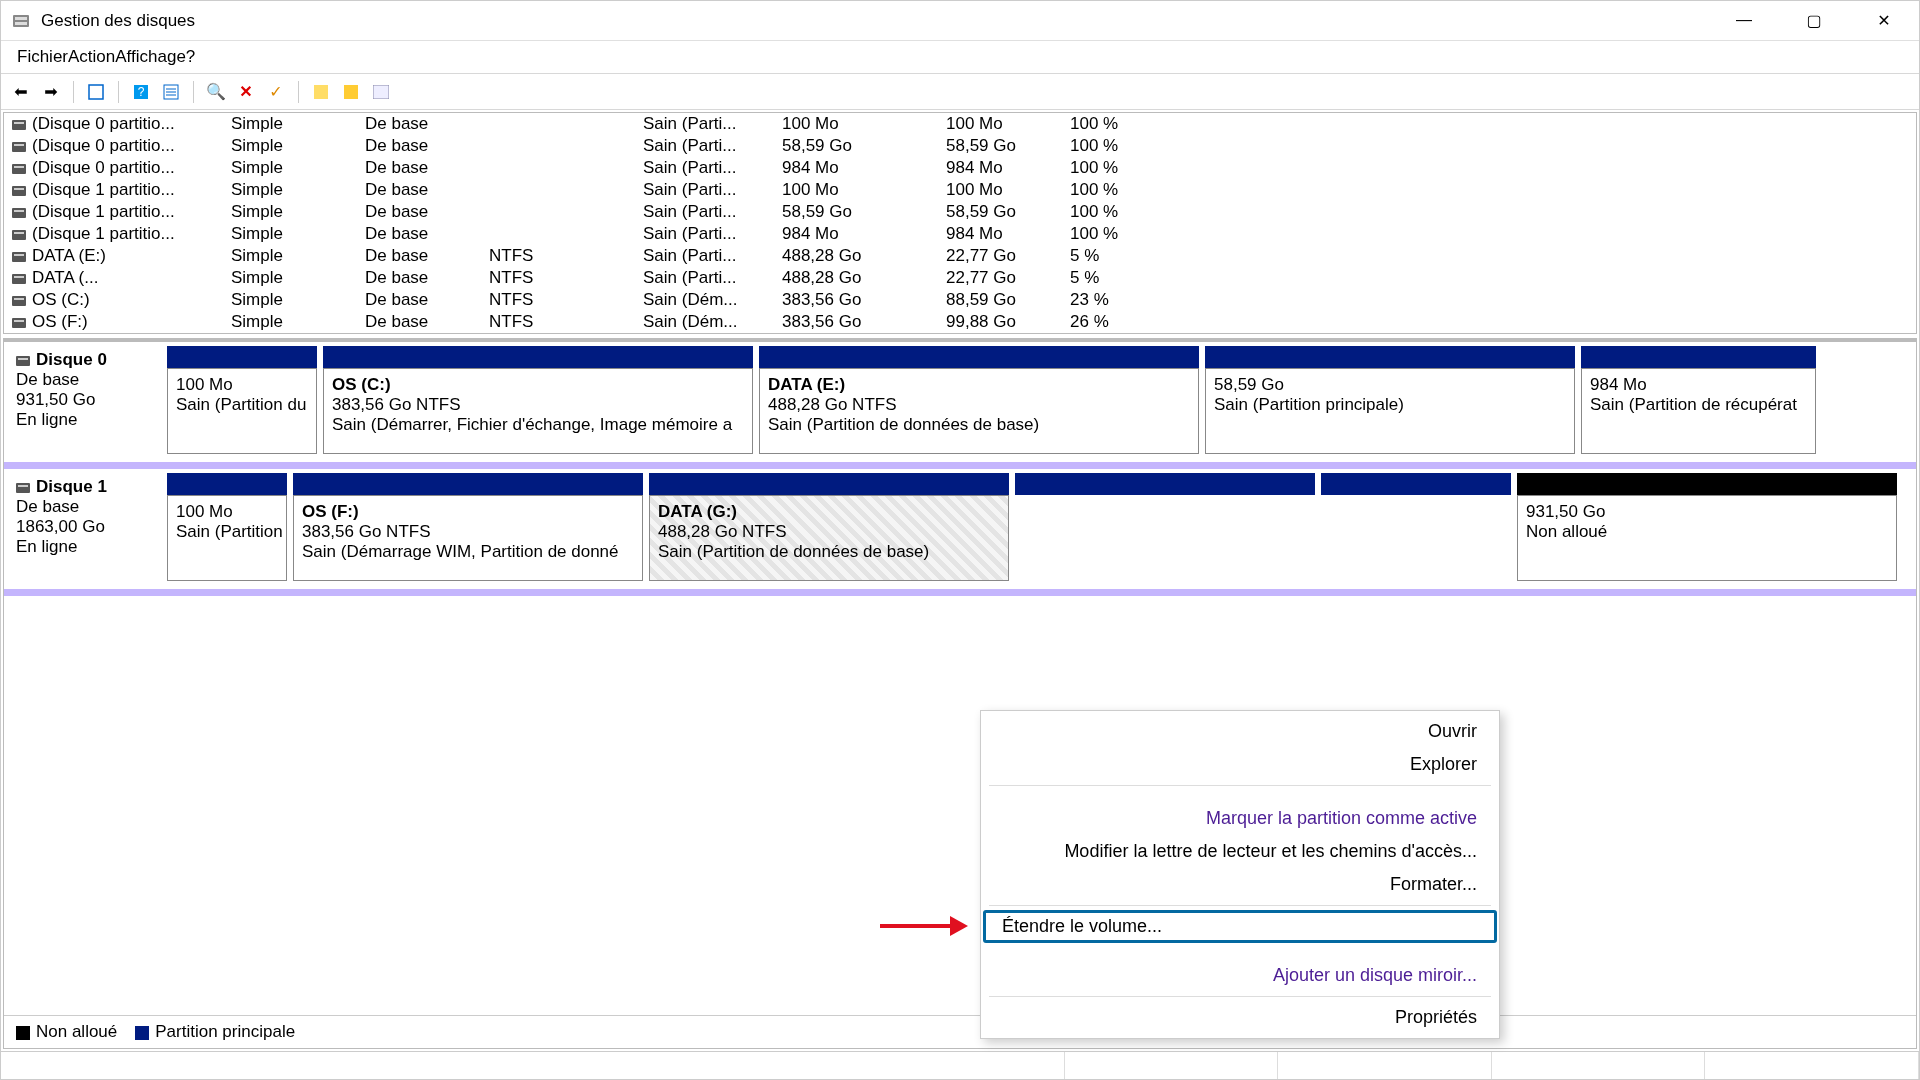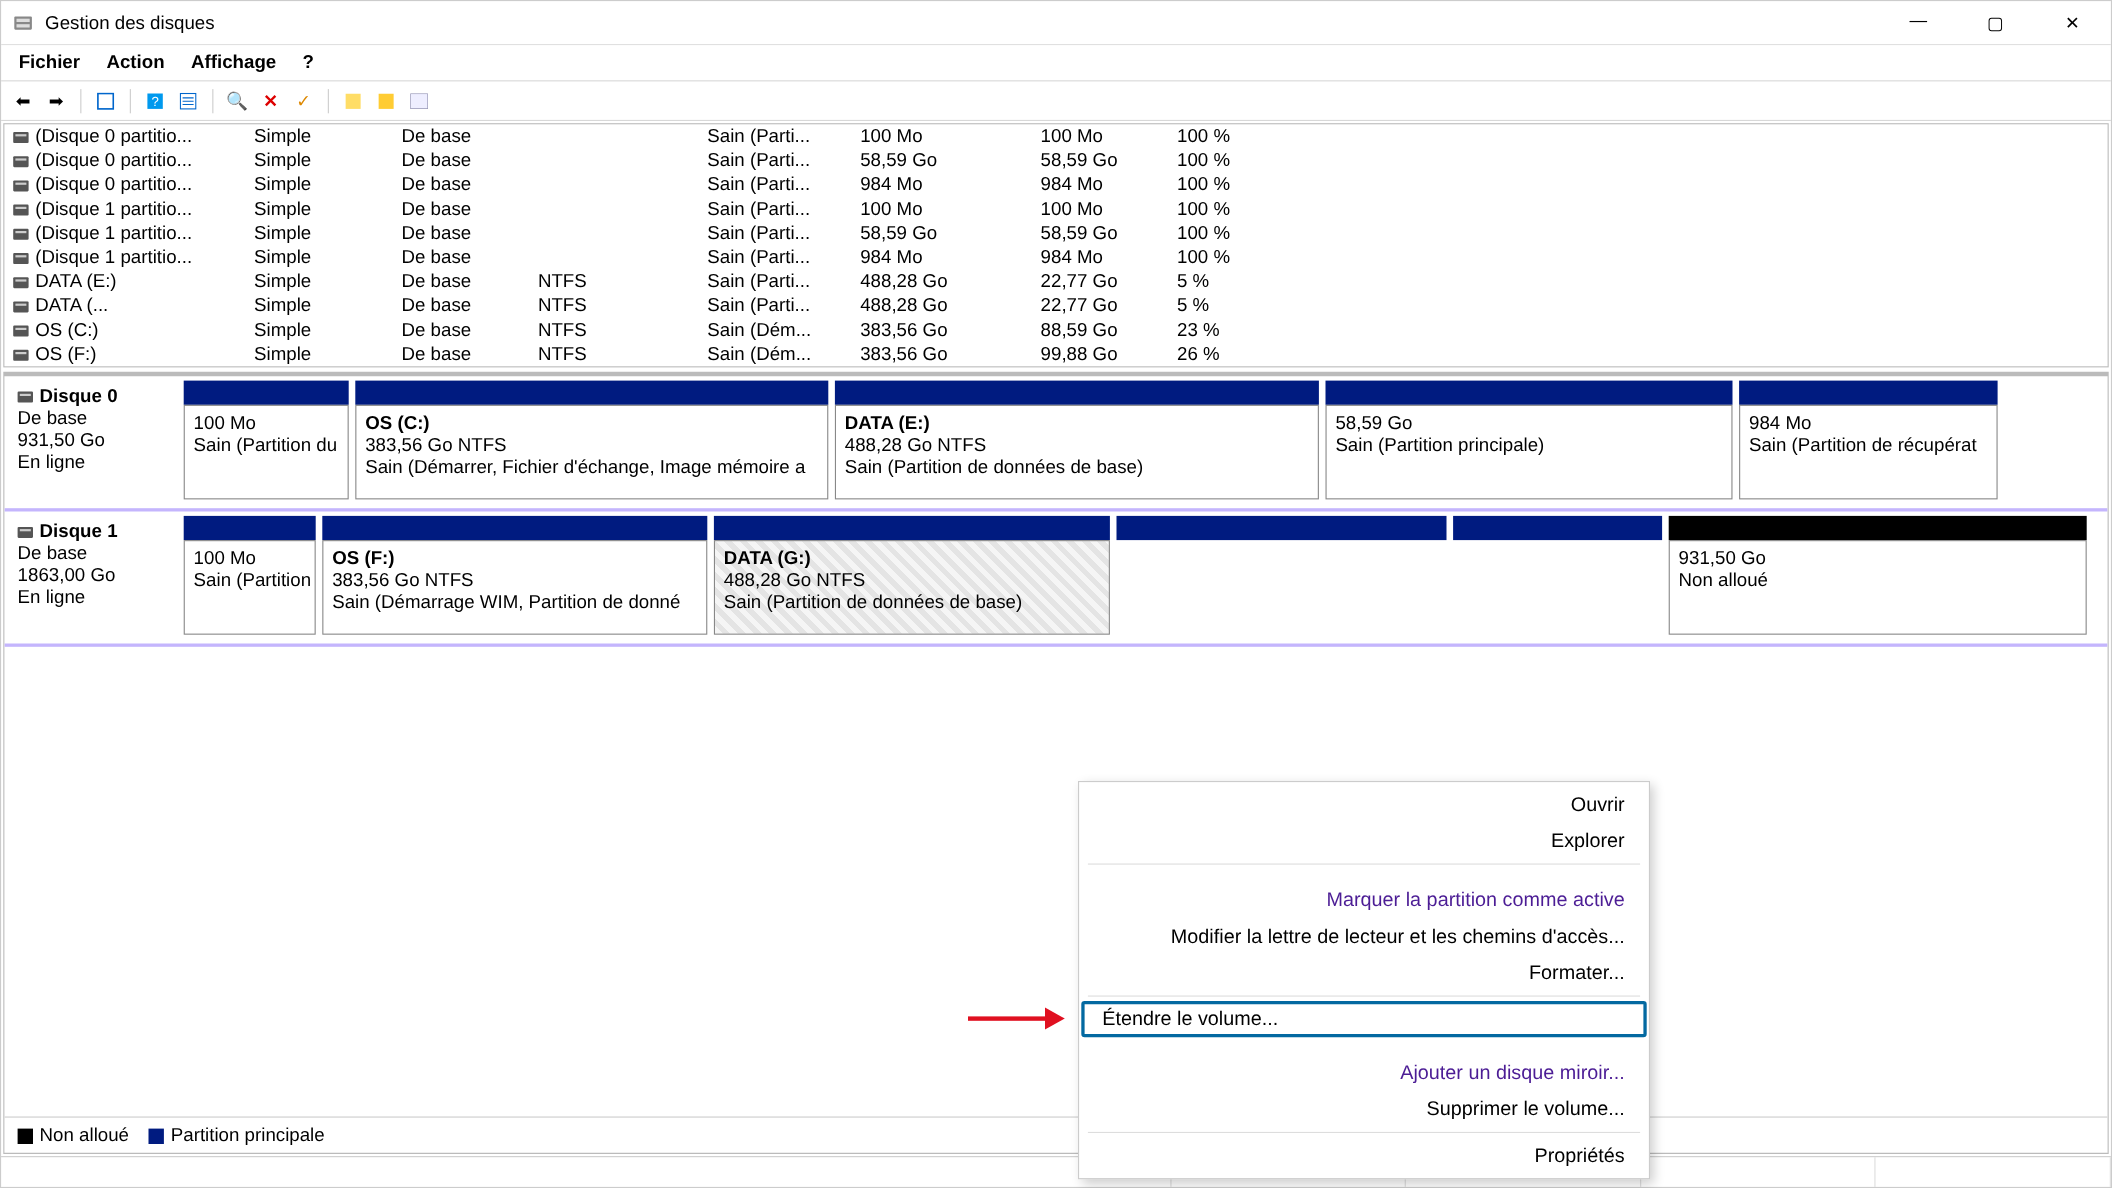--- a/index.html
+++ b/index.html
@@ -7,38 +7,38 @@
   
 
   .window { width: 1920px; height: 1080px; border: 1px solid #ccc; display: flex; flex-direction: column; font-size: 17px; }
   
   .titlebar { display: flex; align-items: center; height: 40px; padding: 0 10px; border-bottom: 1px solid #e0e0e0; }
   .titlebar .app-icon { width: 20px; height: 20px; margin-right: 10px; display:inline-flex; align-items:center; justify-content:center;}
   .titlebar .title { flex: 1; font-size: 17px; }
   .win-btns { display: flex; gap: 40px; margin-right: 10px;}
   .win-btn { width: 30px; text-align: center; font-size: 16px; cursor: default;}
   
-  .menubar { display: flex; gap: 24px; padding: 6px 16px; border-bottom: 1px solid #d8d8d8; font-size: 17px; font-weight: bold; }
+  .menubar { display: flex; padding: 6px 16px; border-bottom: 1px solid #d8d8d8; font-size: 17px; }
   .menubar span { cursor: default; }
   
   .toolbar { display: flex; align-items: center; gap: 6px; padding: 4px 8px; border-bottom: 1px solid #d8d8d8; height: 36px;}
   .tb-sep { width: 1px; height: 22px; background: #ccc; margin: 0 4px; }
   .tb-btn { width: 24px; height: 24px; display:flex; align-items:center; justify-content:center; font-size: 16px;}
   
   .volumes-table { border: 1px solid #bbb; margin: 2px; }
   .vt-head { display: flex; background: #f4f4f4; border-bottom: 1px solid #bbb; }
   .vt-head .col { padding: 4px 8px; border-right: 1px solid #ccc; font-size: 17px; white-space: nowrap; overflow: hidden; text-overflow: ellipsis;}
   .vt-body .row { display: flex; padding: 0; gap: 24px; }
   .vt-body .cell { padding: 1px 8px; font-size: 17px; white-space: nowrap; overflow: hidden; text-overflow: ellipsis;}
   .c-vol { width: 195px; } .c-disp { width: 110px; } .c-type { width: 100px; } .c-sys { width: 130px; } .c-stat { width: 115px; } .c-cap { width: 140px; } .c-esp { width: 100px; } .c-pct { width: 100px; }
   .vol-icon { display:inline-block; width:14px; height:10px; background:#555; margin-right:6px; vertical-align:middle; border-radius:1px; position:relative;}
   .vol-icon::before{content:"";position:absolute;top:2px;left:2px;right:2px;height:2px;background:#ccc;}
   
   .disks-pane { border-top: 4px solid #bbb; margin: 2px; border-left:1px solid #bbb; border-right:1px solid #bbb; border-bottom:1px solid #bbb; flex:1; display:flex; flex-direction:column; overflow:hidden;}
-  .disk-row { display: flex; border-bottom: 3px solid #c4b5fd; padding: 4px 8px 8px 8px; }
+  .disk-row { display: flex; border-bottom: 7px solid #c4b5fd; padding: 4px 8px 8px 8px; }
   .disk-info { width: 155px; padding: 4px 4px; font-size: 17px; }
   .disk-info .dname { font-weight: bold; }
   .disk-parts { flex: 1; display: flex; gap: 6px; }
   .part { display:flex; flex-direction:column; }
   .part-bar { height: 22px; background: #001b80; }
   .part-bar.black { background: #000; }
   .part-box { border: 1px solid #888; padding: 6px 8px; font-size: 17px; height: 86px; overflow:hidden; white-space:nowrap; }
   .part-box .pname { font-weight: bold; }
   .part-box.hatched { background: repeating-linear-gradient(45deg, #f5f5f5, #f5f5f5 5px, #e4e4e4 5px, #e4e4e4 10px); }
   
@@ -356,21 +356,20 @@
 <div class="context-menu">
   <div class="cm-item">Ouvrir</div>
   <div class="cm-item">Explorer</div>
   <div class="cm-sep"></div>
   <div class="cm-item disabled">Marquer la partition comme active</div>
   <div class="cm-item">Modifier la lettre de lecteur et les chemins d'accès...</div>
   <div class="cm-item">Formater...</div>
   <div class="cm-sep"></div>
   <div class="cm-highlight"><span>Étendre le volume...</span></div>
   <div class="cm-item disabled">Ajouter un disque miroir...</div>
-  <div class="cm-item">Supprimer le volume...</div>
   <div class="cm-sep"></div>
   <div class="cm-item">Propriétés</div>
 </div>
 
 <div class="arrow-annotation">
   <div class="arrow-line"></div>
     <div class="arrow-head"></div>
 </div>
 
 </body></html>

